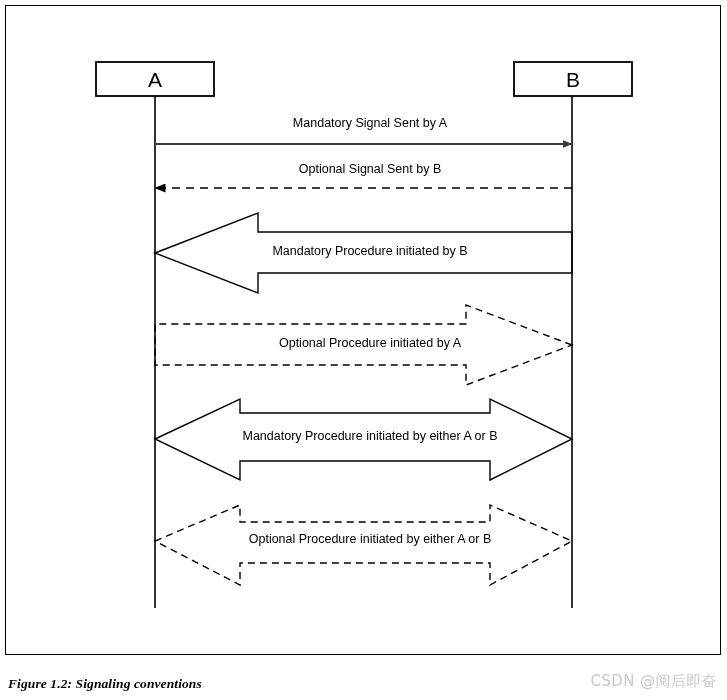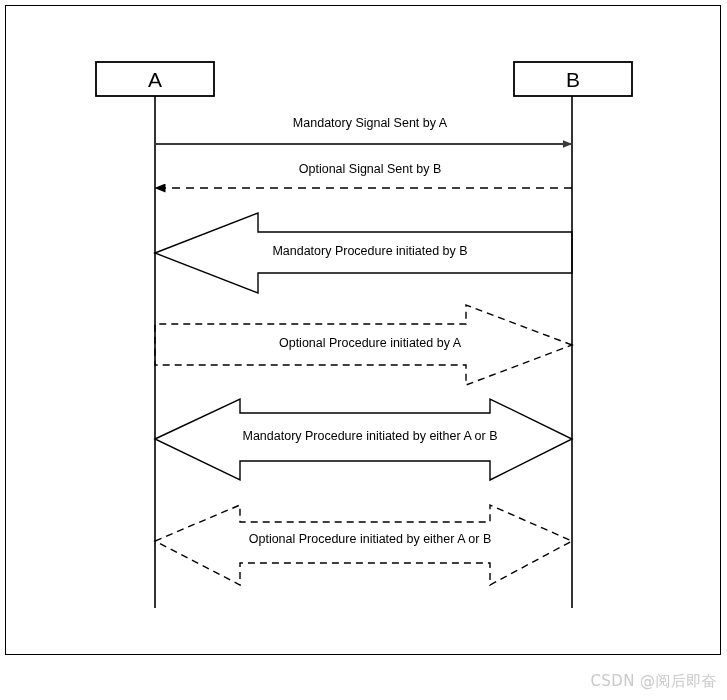--- a/index.html
+++ b/index.html
@@ -149,15 +149,16 @@
           <path d="M 155,439 L 240,399 L 240,413 L 490,413 L 490,399 L 572,439 L 490,480 L 490,461 L 240,461 L 240,480 Z" class="shape-outline"></path>
           <text x="370" y="440" text-anchor="middle" class="msg-label">Mandatory Procedure initiated by either A or B</text>
         </g>
         <g>
           <path d="M 155,541 L 240,505 L 240,522 L 490,522 L 490,505 L 572,541 L 490,585 L 490,563 L 240,563 L 240,585 Z" class="shape-outline dashed"></path>
           <text x="370" y="543" text-anchor="middle" class="msg-label">Optional Procedure initiated by either A or B</text>
         </g>
       </g>
   </svg>
 
+  <div class="caption">Figure 1.2: Signaling conventions</div>
   <div class="watermark">CSDN @阅后即奋</div>
 
 </div>
 
 </body></html>

